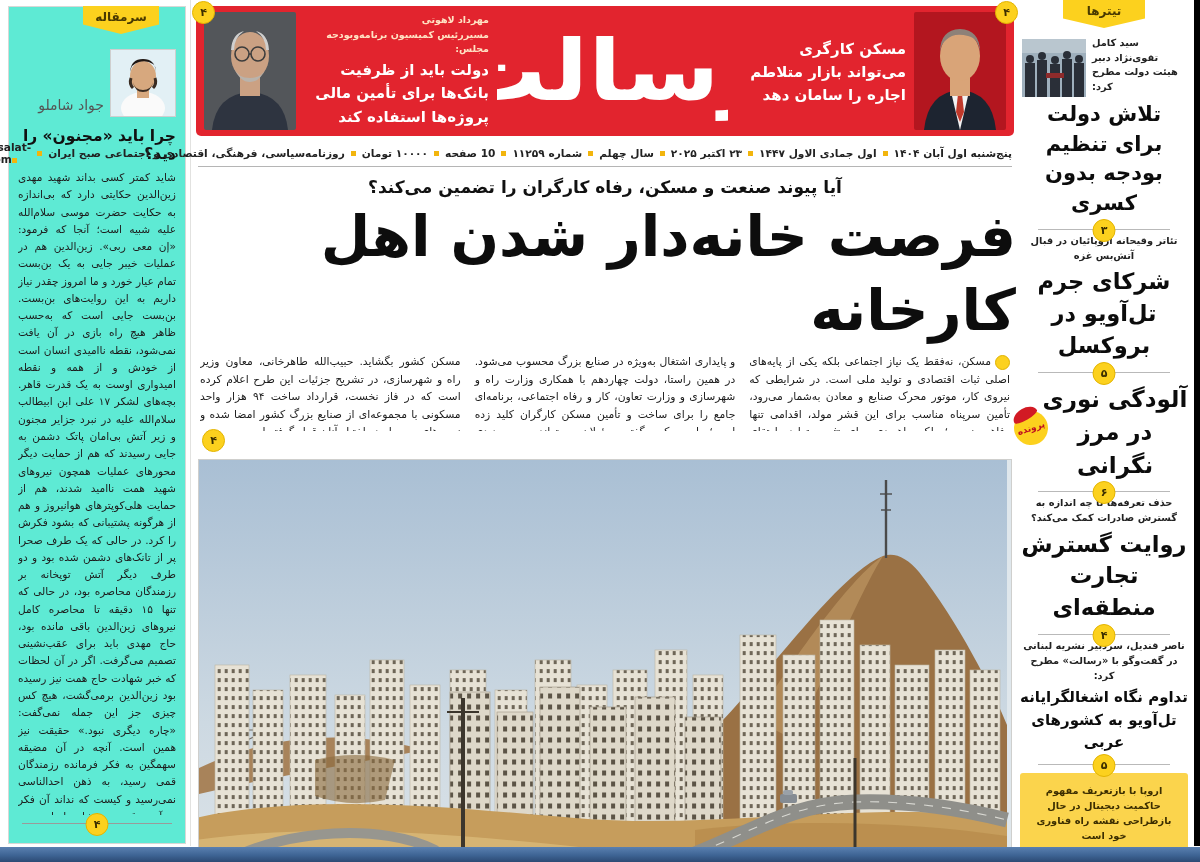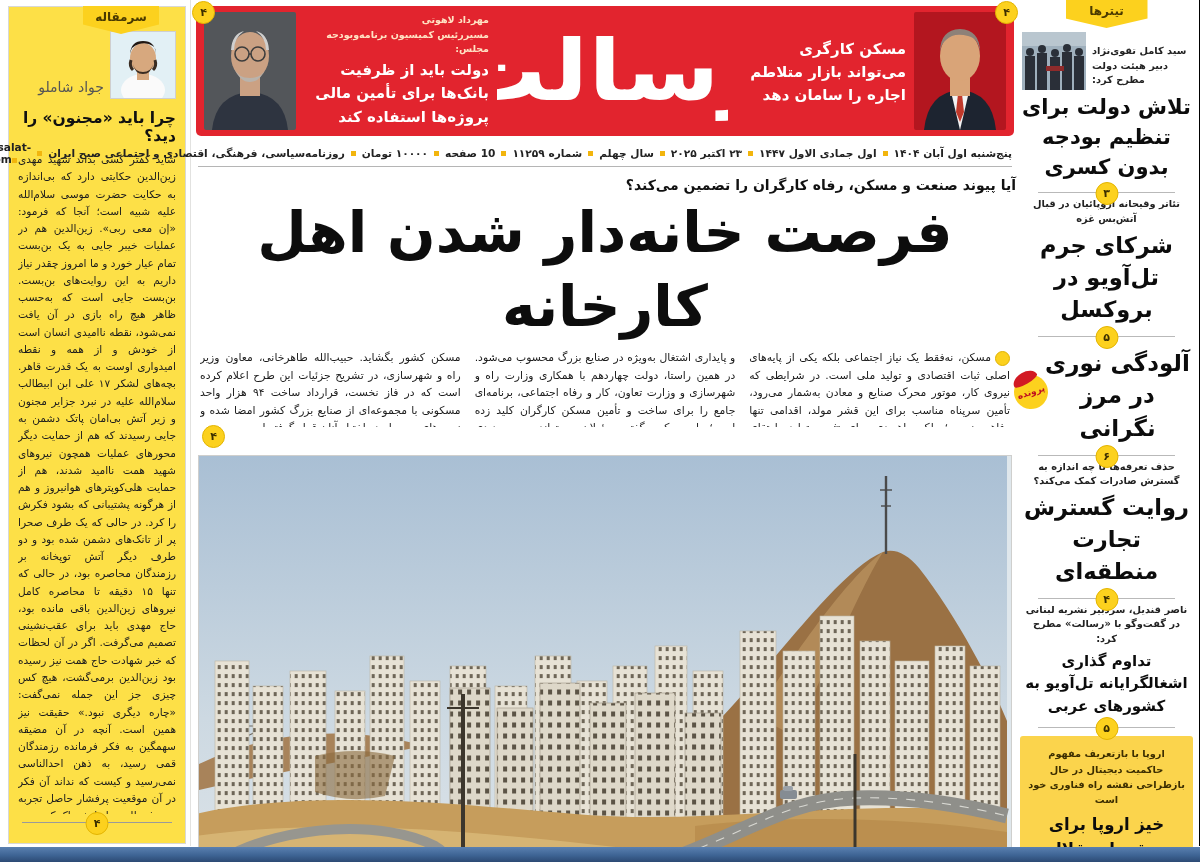--- a/index.html
+++ b/index.html
@@ -18,21 +18,21 @@
     padding:4px 0 10px;clip-path:polygon(0 0,100% 0,100% 66%,50% 100%,0 66%);}
 
   
   .rule{position:relative;border-top:1px solid #b9b9b9;margin:10px 18px 4px;}
   .rule .badge{position:absolute;top:-11px;right:50%;transform:translateX(50%);}
   .badge{display:inline-block;width:21px;height:21px;line-height:21px;border-radius:50%;
     background:#fcd11e;border:1px solid #e3b400;color:#3a2e00;font-size:11px;font-weight:bold;text-align:center;}
 
   
   .editorial{position:absolute;left:8px;top:6px;width:178px;height:838px;border:1px solid #d8d8d6;
-    background:#fde047;box-sizing:border-box;padding:0 9px 6px;display:flex;flex-direction:column;}
+    background:#5eead4;box-sizing:border-box;padding:18px 9px 6px;display:flex;flex-direction:column;}
   .editorial .ribbon{position:absolute;top:-1px;right:26px;width:76px;}
   .ed-photo-row{display:flex;align-items:flex-end;gap:6px;margin-top:24px;}
   .ed-photo{width:64px;height:66px;border:1px solid #cfcfcf;flex:0 0 auto;}
   .ed-author{font-size:14px;color:#555;padding-bottom:4px;}
   .ed-title{font-size:15.5px;font-weight:bold;color:#111;margin:10px 0 6px;text-align:right;}
   .ed-body{font-size:10.6px;line-height:1.63;color:#1c1c1c;text-align:justify;flex:1 1 auto;overflow:hidden;}
   .ed-foot{position:relative;border-top:1px solid #9a9a9a;margin:8px 4px 2px;height:16px;}
   .ed-foot .badge{position:absolute;top:-11px;right:50%;transform:translateX(50%);}
 
   
@@ -56,34 +56,34 @@
   .dateline{display:flex;align-items:center;justify-content:space-between;height:26px;margin:4px 4px 0;
     border-bottom:1px solid #b5b5b5;font-size:10.6px;font-weight:bold;color:#222;}
   .dl-items{display:flex;align-items:center;flex-wrap:nowrap;white-space:nowrap;}
   .dl-item{display:inline-flex;align-items:center;}
   .dl-item::after{content:"";display:inline-block;width:5px;height:5px;background:#f2b50d;margin:0 6px;}
   .dl-left{display:flex;align-items:center;gap:5px;direction:ltr;}
   .dl-site{font-size:10.6px;color:#222;}
   .dl-site::after{content:"";display:inline-block;width:5px;height:5px;background:#f2b50d;margin:0 6px 0 0;}
 
   
-  .lead-kicker{font-size:14px;font-weight:bold;color:#111;margin:10px 0 0;}
-  .lead-headline{text-align:center;font-size:57px;font-weight:900;color:#0d0d0d;line-height:1.3;margin:2px 0 6px;}
+  .lead-kicker{text-align:center;font-size:17px;font-weight:bold;color:#111;margin:10px 0 0;}
+  .lead-headline{text-align:right;font-size:57px;font-weight:900;color:#0d0d0d;line-height:1.3;margin:2px 0 6px;}
   .lead-body{display:flex;gap:14px;margin:2px 6px 0;height:78px;overflow:hidden;position:relative;}
   .lead-col{flex:1 1 0;font-size:10.8px;line-height:1.62;color:#1b1b1b;text-align:justify;}
   .lead-bullet{float:right;width:13px;height:13px;border-radius:50%;background:#fcd11e;border:1px solid #e0b200;
     margin:2px 0 0 4px;}
   .lead-foot{position:relative;height:22px;margin:2px 6px 0;}
   .lead-foot .badge{position:absolute;right:auto;left:2px;top:-4px;}
 
   
   .main-photo{margin:4px 4px 0;border:1px solid #cfcfcd;height:478px;overflow:hidden;background:#dfe7ec;}
 
   
-  .sidebar{position:absolute;left:1016px;top:0;width:184px;height:846px;border-right:1px solid #000000;
+  .sidebar{position:absolute;left:1016px;top:0;width:184px;height:846px;border-right:6px solid #000000;
     box-sizing:border-box;padding:0 6px 0 4px;}
   .sidebar .ribbon{width:82px;margin:0 auto 2px;}
   .hl-item{text-align:center;}
   .hl-photo-row{display:flex;align-items:flex-end;gap:4px;margin:4px 2px 0;}
   .hl-kicker{font-size:9.8px;font-weight:bold;color:#222;line-height:1.5;margin:4px 2px 0;}
   .hl-kicker.beside{text-align:left;flex:1 1 auto;padding-bottom:2px;}
   .hl-photo{width:64px;height:58px;flex:0 0 auto;}
   .hl-title{font-weight:bold;color:#0c0c0c;line-height:1.42;margin:3px 0 0;}
   .t-xl{font-size:23px;}
   .t-lg{font-size:22.5px;}
@@ -355,21 +355,21 @@
     <div class="hl-item">
       <div class="hl-kicker">حذف تعرفه‌ها تا چه اندازه به گسترش صادرات کمک می‌کند؟</div>
       <div class="hl-title t-lg">روایت گسترش تجارت منطقه‌ای</div>
       <div class="rule">
           <span class="badge">۴</span>
         </div>
     </div>
 
     <div class="hl-item">
       <div class="hl-kicker">ناصر قندیل، سردبیر نشریه لبنانی در گفت‌وگو با «رسالت» مطرح کرد:</div>
-      <div class="hl-title t-sm">تداوم گذاری اشغالگرایانه تل‌آویو به کشورهای عربی</div>
+      <div class="hl-title t-sm">تداوم نگاه اشغالگرایانه تل‌آویو به کشورهای عربی</div>
       <div class="rule">
           <span class="badge">۵</span>
         </div>
     </div>
 
     <div class="digital-box">
       <div class="db-kicker">اروپا با بازتعریف مفهوم حاکمیت دیجیتال در حال بازطراحی نقشه راه فناوری خود است</div>
       <div class="db-title">خیز اروپا برای تحقق استقلال دیجیتال از آمریکا</div>
 
     </div>

